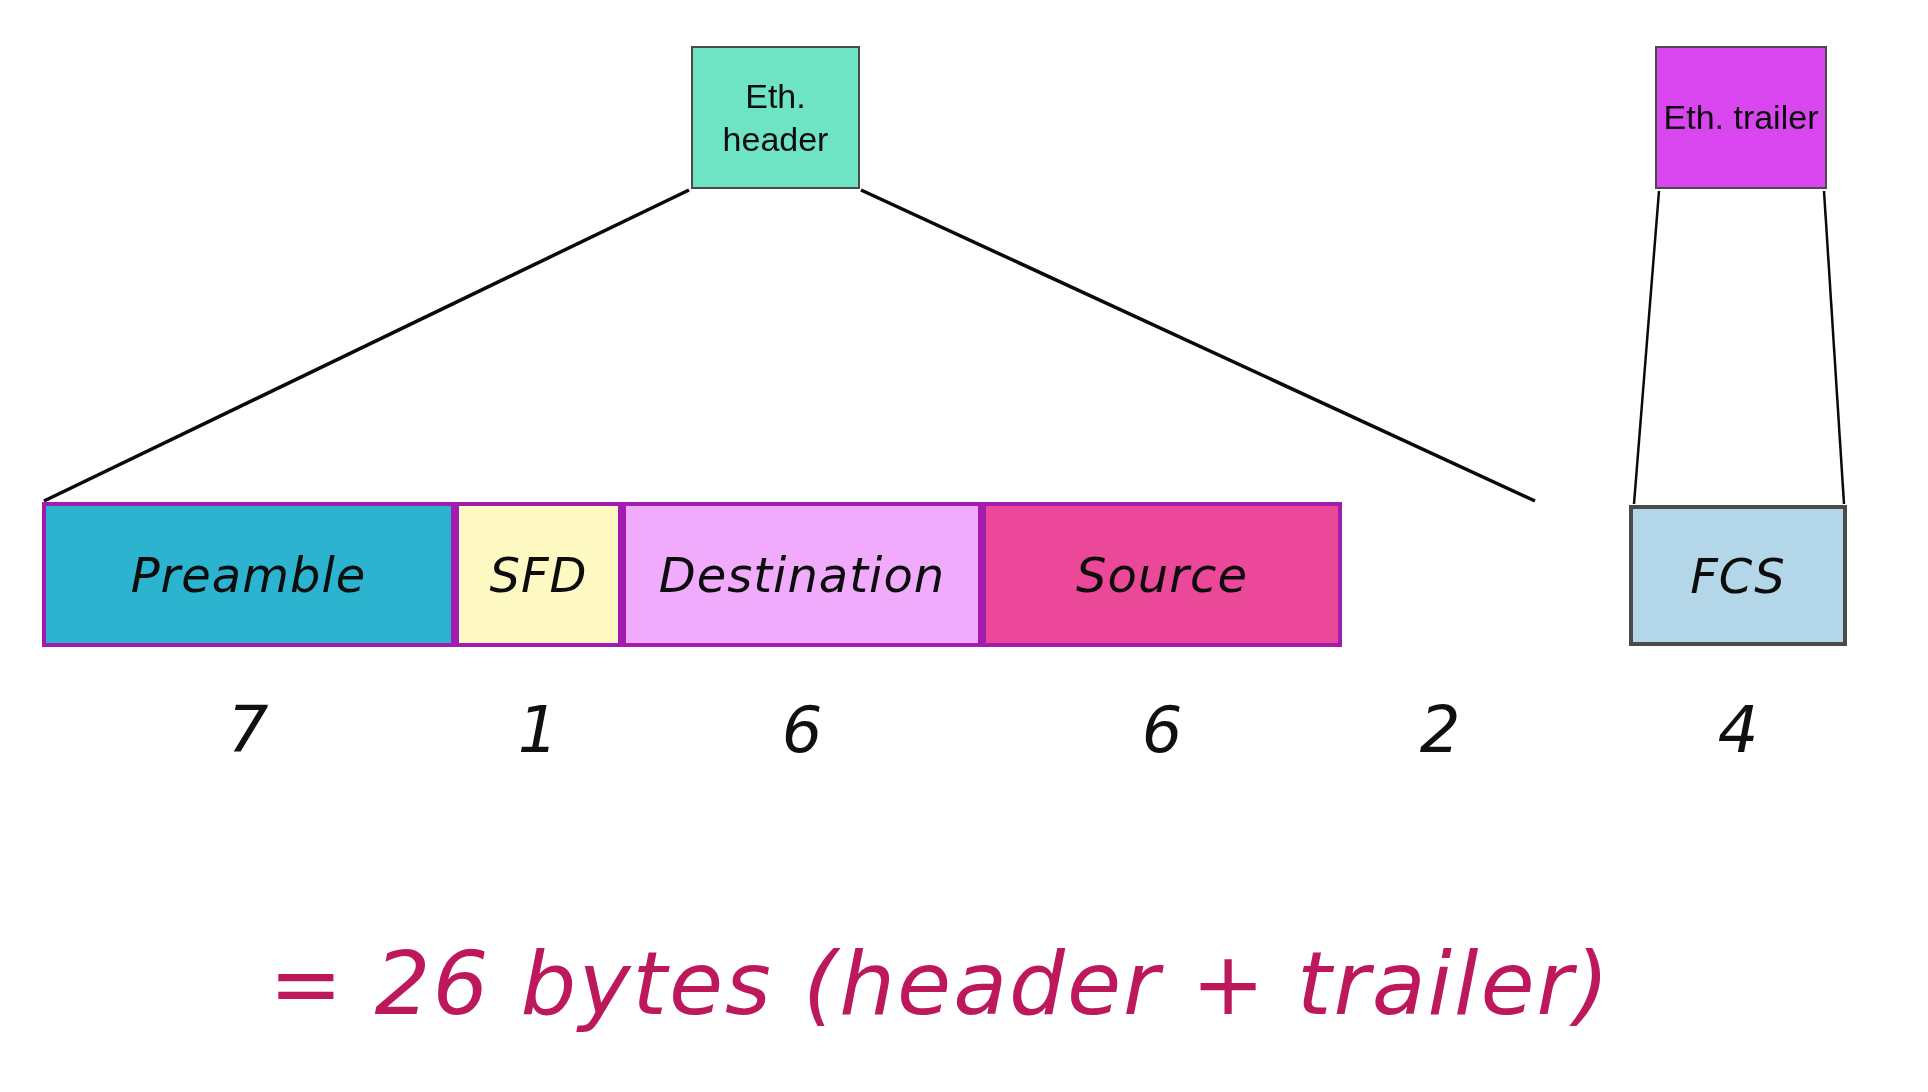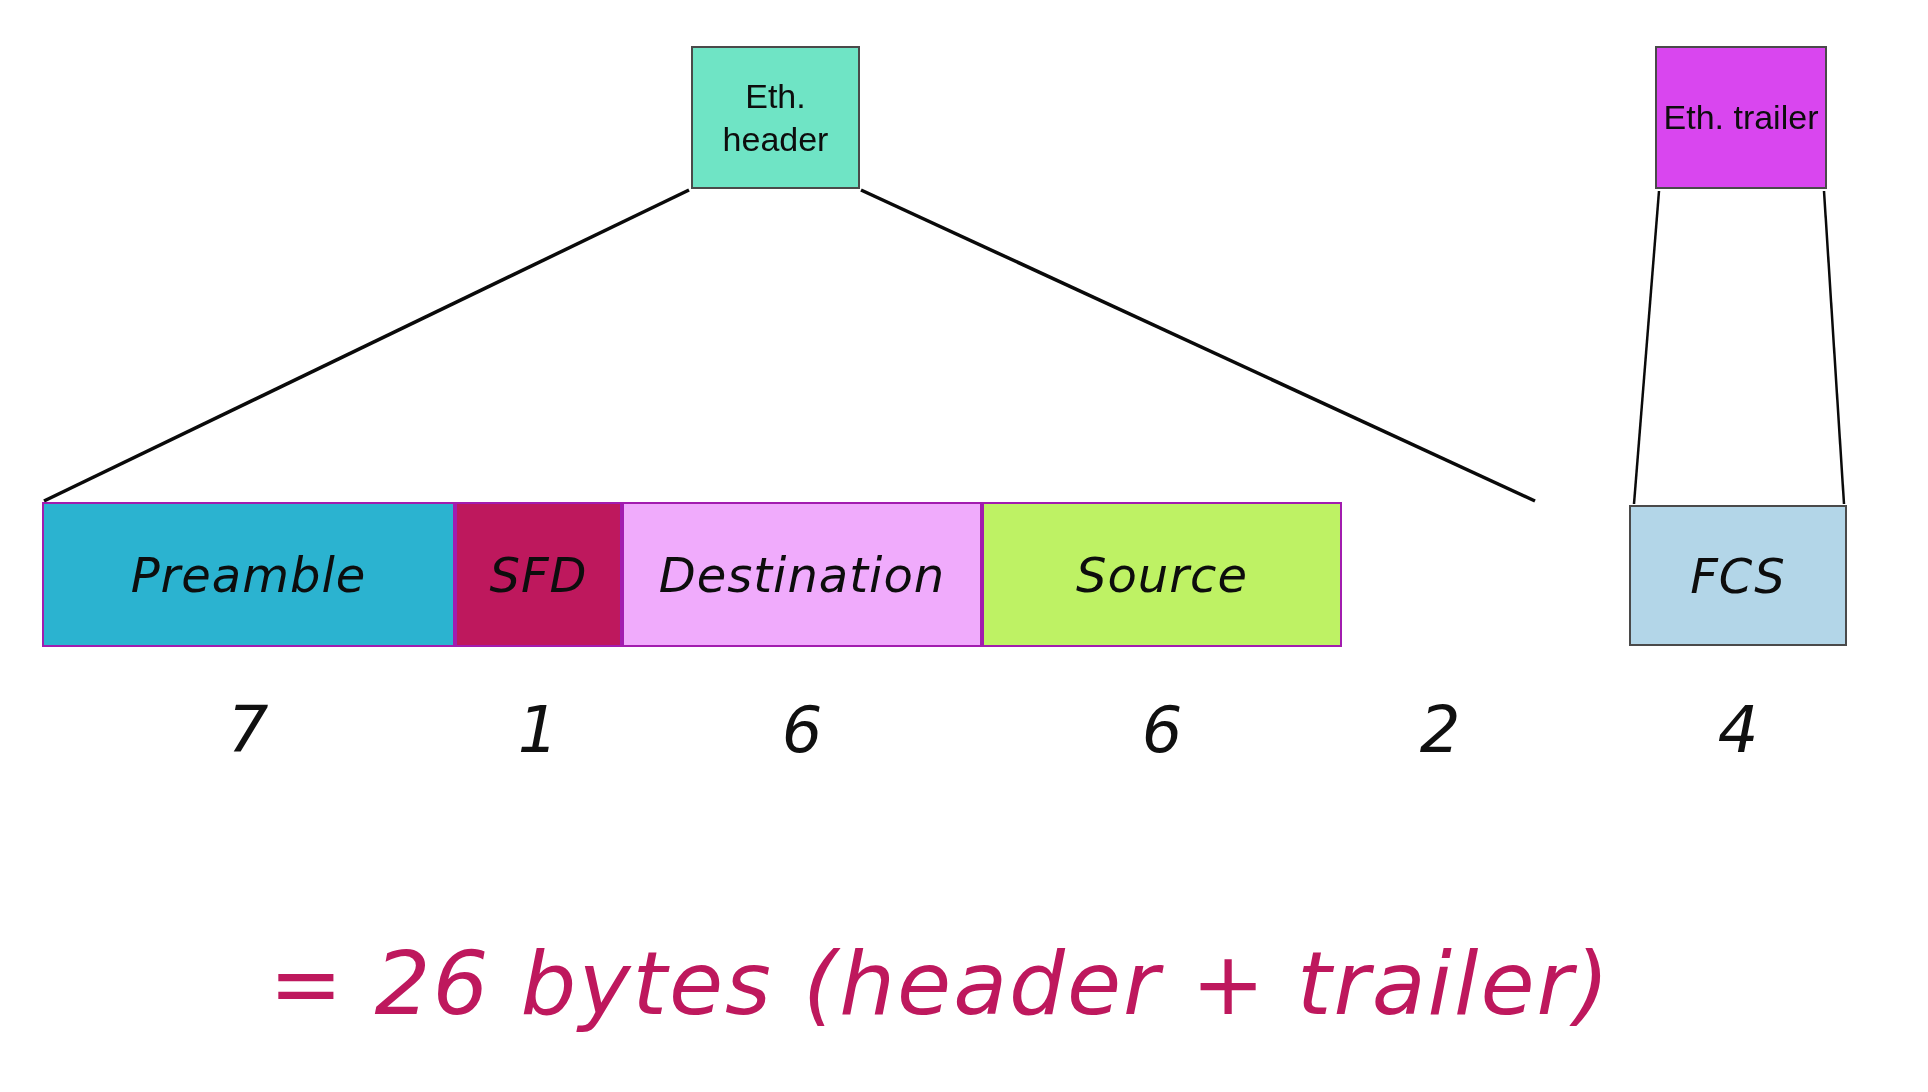--- a/index.html
+++ b/index.html
@@ -35,21 +35,21 @@
   }
   #eth-header { left: 691px; width: 169px; }
   #packet     { left: 858px; width: 799px; border-color: #6f6f6f; font-size: 40px; }
   #eth-trailer{ left: 1655px; width: 172px; }
   .top-box .lbl { padding: 0 6px; }
 
   
   .field-box {
     top: 478px;
     height: 145px;
-    border: 2px solid #a21caf;
+    border: 4px solid #a21caf;
     font-family: "DejaVu Sans", sans-serif;
     font-style: italic;
     font-size: 48px;
     letter-spacing: 1px;
   }
   #f-preamble    { left: 42px;   width: 413px; }
   #f-sfd         { left: 455px;  width: 167px; }
   #f-destination { left: 622px;  width: 360px; }
   #f-source      { left: 982px;  width: 360px; }
   #f-type        { left: 1342px; width: 195px; }
@@ -114,27 +114,27 @@
   <svg id="connector-overlay" viewBox="0 0 1928 1092" xmlns="http://www.w3.org/2000/svg">
     <line x1="689" y1="166" x2="44" y2="477" stroke-width="3.5"></line>
     <line x1="861" y1="166" x2="1535" y2="477" stroke-width="3.5"></line>
     <line x1="1659" y1="167" x2="1634" y2="480" stroke-width="2.5"></line>
     <line x1="1824" y1="167" x2="1844" y2="480" stroke-width="2.5"></line>
   </svg>
 
   <div class="box field-box" id="f-preamble" style="background: rgb(43, 179, 208);">
     <span>Preamble</span>
   </div>
-  <div class="box field-box" id="f-sfd" style="background: #be185d;">
+  <div class="box field-box" id="f-sfd" style="background: #fef9c3;">
     <span>SFD</span>
   </div>
   <div class="box field-box" id="f-destination" style="background: #f0abfc;">
     <span>Destination</span>
   </div>
-  <div class="box field-box" id="f-source" style="background: #bef264;">
+  <div class="box field-box" id="f-source" style="background: #ec4899;">
     <span>Source</span>
   </div>
   <div class="box field-box" id="f-fcs" style="background: rgb(179, 214, 232);">
     <span>FCS</span>
   </div>
 
   <div class="byte-count" id="b-0">7</div>
   <div class="byte-count" id="b-1">1</div>
   <div class="byte-count" id="b-2">6</div>
   <div class="byte-count" id="b-3">6</div>

